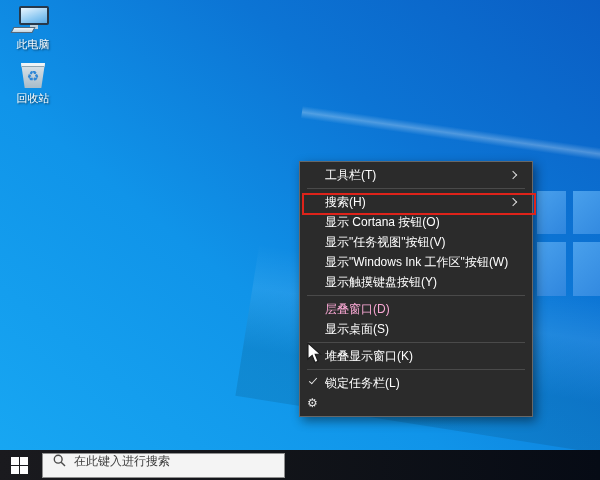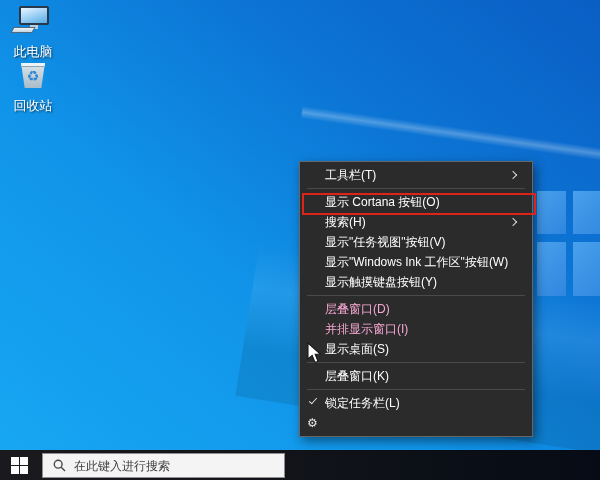--- a/index.html
+++ b/index.html
@@ -34,21 +34,21 @@
     border:2px solid #27384a; border-radius:2px; }
   .mon-stand { position:absolute; left:20px; top:19px; width:8px; height:4px; background:#b9cfdd; }
   .keyboard { position:absolute; left:2px; top:21px; width:22px; height:6px;
     background:linear-gradient(#f2f7fa,#c2d4e0); border:1px solid #55687a; transform:skewX(-28deg); }
   .bin { position:relative; width:26px; height:26px; margin:0 auto;
     background:linear-gradient(#dfe7ec,#a9bcc9);
     clip-path:polygon(4% 4%,96% 4%,82% 100%,18% 100%); }
   .bin-rim { position:absolute; left:0; top:0; width:100%; height:5px; background:#eef3f6; border-bottom:1px solid #8fa5b2; }
   .bin-glyph { position:absolute; left:0; top:4px; width:100%; text-align:center;
     font-size:14px; line-height:20px; color:#2f86d6; }
-  .di-label { margin-top:9px; font-size:13px; color:#fff; text-shadow:1px 1px 2px rgba(0,0,0,.65); }
+  .di-label { margin-top:3px; font-size:11px; color:#fff; text-shadow:1px 1px 2px rgba(0,0,0,.65); }
 
   
   .ctx-menu { position:absolute; left:299px; top:161px; width:234px; z-index:10;
     background:#2b2b2b; border:1px solid #676767; padding:3px 0;
     box-shadow:3px 4px 10px rgba(0,0,0,.45); }
   .mi { position:relative; height:20px; display:flex; align-items:center;
     padding:0 16px 0 25px; font-size:12px; color:#ffffff; white-space:nowrap; cursor:default; }
   .mi.disabled { color:#f9a8d4; }
   .mi-sep { height:1px; background:#4a4a4a; margin:3px 7px; }
   .chev { margin-left:auto; width:6px; height:6px;
@@ -65,21 +65,21 @@
   .cursor { position:absolute; left:307px; top:342px; z-index:20; pointer-events:none; }
 
   
   .taskbar { position:absolute; left:0; bottom:0; width:600px; height:30px; z-index:5;
     background:linear-gradient(90deg,#1a1a1e 0%,#121419 45%,#060b15 100%); }
   .start-btn { position:absolute; left:9px; top:6px; width:22px; height:18px;
     display:grid; grid-template-columns:8px 8px; grid-template-rows:8px 8px; gap:1px;
     padding:1px 0 0 2px; }
   .start-btn span { background:#fdfdfd; }
   .search-box { position:absolute; left:42px; top:3px; width:243px; height:25px;
-    background:#f4f4f4; border:1px solid #8e8e8e; display:flex; align-items:center; }
+    background:#f4f4f4; border:1px solid #8e8e8e; display:flex; align-items:flex-start; }
   .search-box svg { margin:0 8px 0 10px; flex:0 0 auto; }
   .search-input { border:none; outline:none; background:transparent; flex:1;
     font-size:12px; color:#333; font-family:"Liberation Sans","DejaVu Sans",sans-serif; }
   .search-input::placeholder { color:#3c3c3c; opacity:1; }
 </style>
 </head>
 <body>
 
 <div class="desktop">
   <div class="beam beam1"></div>
@@ -123,48 +123,45 @@
   </div>
 </div>
 
 <div class="ctx-menu">
   <div class="mi">
     <span>工具栏(T)</span>
     <span class="chev"></span>
   </div>
   <div class="mi-sep"></div>
   <div class="mi">
-    <span>显示 Cortana 按钮(O)</span>
+    <span>搜索(H)</span>
+    <span class="chev"></span>
   </div>
   <div class="mi">
-    <span>搜索(H)</span>
-    <span class="chev"></span>
+    <span>显示 Cortana 按钮(O)</span>
   </div>
   <div class="mi">
     <span>显示"任务视图"按钮(V)</span>
   </div>
   <div class="mi">
     <span>显示"Windows Ink 工作区"按钮(W)</span>
   </div>
   <div class="mi">
     <span>显示触摸键盘按钮(Y)</span>
   </div>
   <div class="mi-sep"></div>
   <div class="mi disabled">
     <span>层叠窗口(D)</span>
   </div>
-  <div class="mi disabled">
-    <span>并排显示窗口(I)</span>
-  </div>
   <div class="mi">
     <span>显示桌面(S)</span>
   </div>
   <div class="mi-sep"></div>
   <div class="mi">
-    <span>层叠窗口(K)</span>
+    <span>堆叠显示窗口(K)</span>
   </div>
   <div class="mi-sep"></div>
   <div class="mi">
     <span class="check"></span>
     <span>锁定任务栏(L)</span>
   </div>
   <div class="mi">
     <span class="gear">⚙</span>
   </div>
   <div class="red-box"></div>

